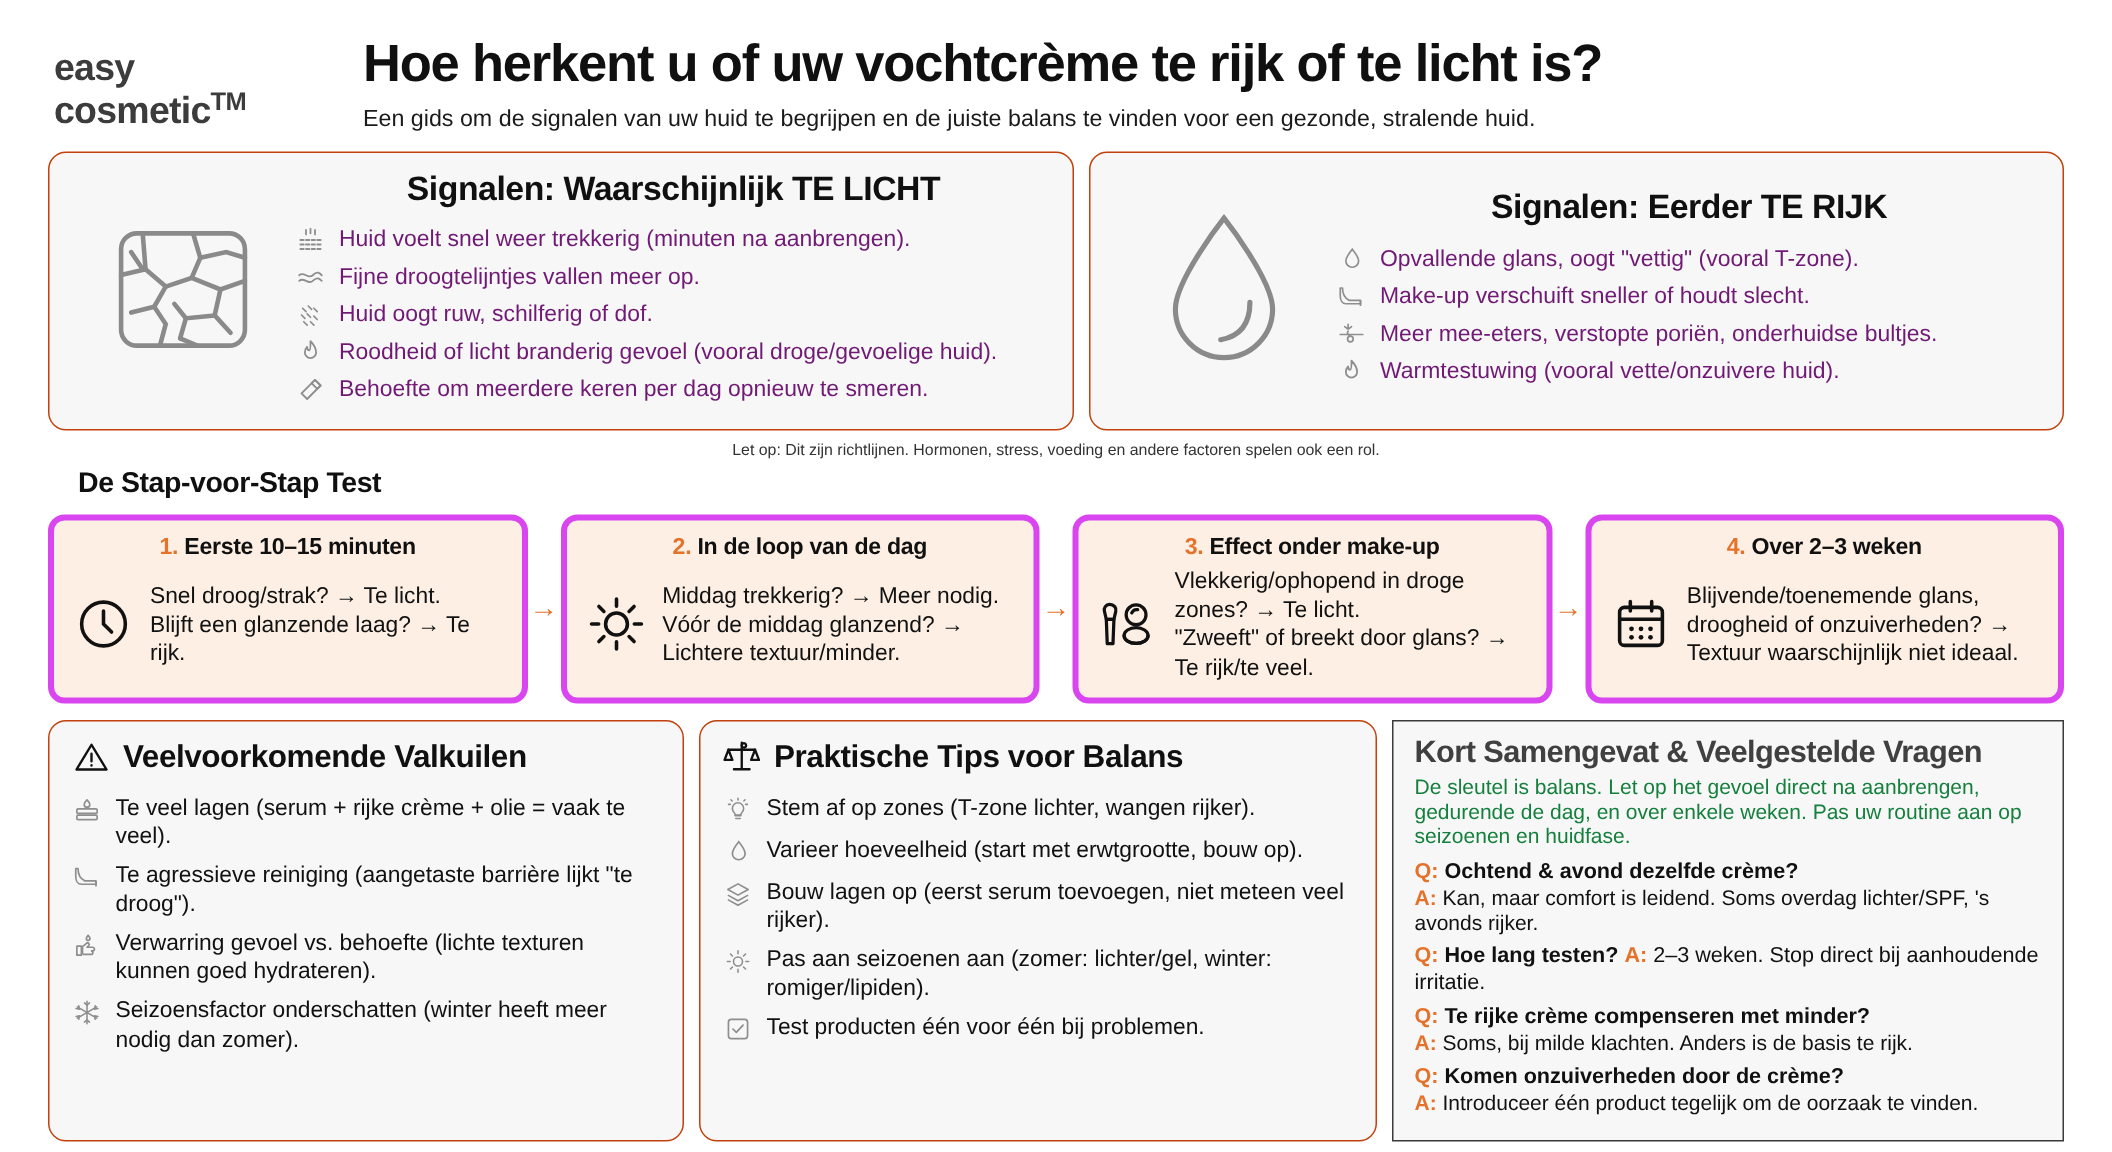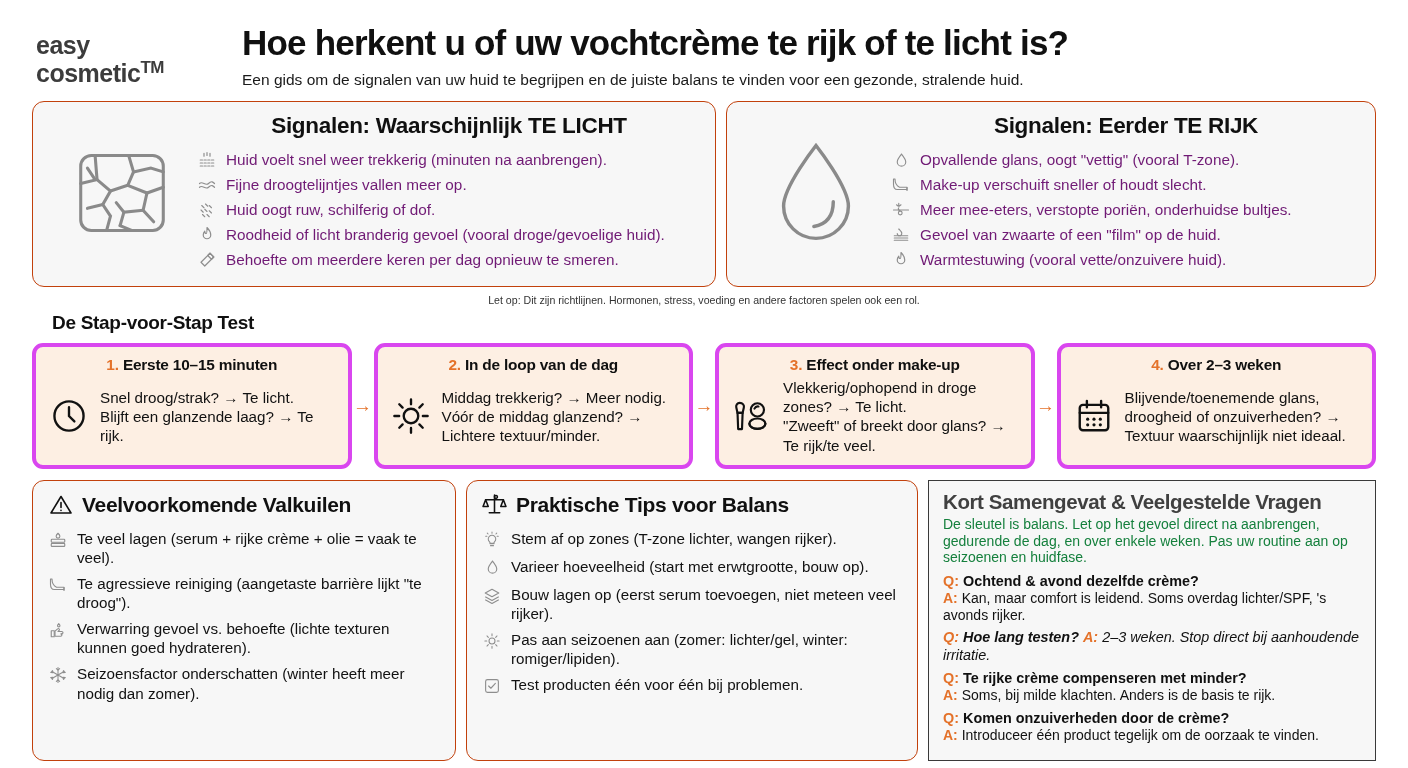--- a/index.html
+++ b/index.html
@@ -246,21 +246,21 @@
     font-weight: bold;
     color: #101010;
     line-height: 1.2;
   }
   .faq-a {
     font-size: 14px;
     color: #111;
     line-height: 1.2;
   }
   .qa-mark { color: #e4722a; font-weight: bold; }
-  .faq-inline { font-size: 14.4px; line-height: 1.2; font-style: italic; }
+  .faq-inline { font-size: 14.4px; line-height: 1.2; }
   .faq-inline .strongq { font-weight: bold; }
 </style>
 </head>
 <body>
 
 <div class="page">
 
   <div class="header">
     <div class="logo">
       <div class="logo-line">easy</div>
@@ -371,29 +371,20 @@
           <li>
             <span class="bullet-icon">
               <svg width="18" height="18" viewBox="0 0 24 24" fill="none" stroke="currentColor" stroke-width="1.5" stroke-linecap="round">
                   <path d="M9 3v4M6 5l2.5 2M12 5l-2.5 2"></path>
                   <path d="M2 12h20"></path>
                   <path d="M9 9c-1.5 2 0 3.5 1.5 3.5"></path>
                   <circle cx="11" cy="16" r="2.5"></circle>
                 </svg>
             </span>
             <span>Meer mee-eters, verstopte poriën, onderhuidse bultjes.</span>
-          </li>
-          <li>
-            <span class="bullet-icon">
-              <svg width="18" height="18" viewBox="0 0 24 24" fill="none" stroke="currentColor" stroke-width="1.5" stroke-linecap="round">
-                  <path d="M9 4c2 2 4 3 4 6a3 3 0 0 1-6 0"></path>
-                  <path d="M3 13h18M3 16h18M3 19h18"></path>
-                </svg>
-            </span>
-            <span>Gevoel van zwaarte of een "film" op de huid.</span>
           </li>
           <li>
             <span class="bullet-icon">
               <svg width="18" height="18" viewBox="0 0 24 24" fill="none" stroke="currentColor" stroke-width="1.6" stroke-linejoin="round">
                   <path d="M12 2s5 5 5 10a5 5 0 0 1-10 0c0-2 1-4 2-5 0 2 1 3 2 3s1-4 1-8z"></path>
                 </svg>
             </span>
             <span>Warmtestuwing (vooral vette/onzuivere huid).</span>
           </li>
         </ul>

